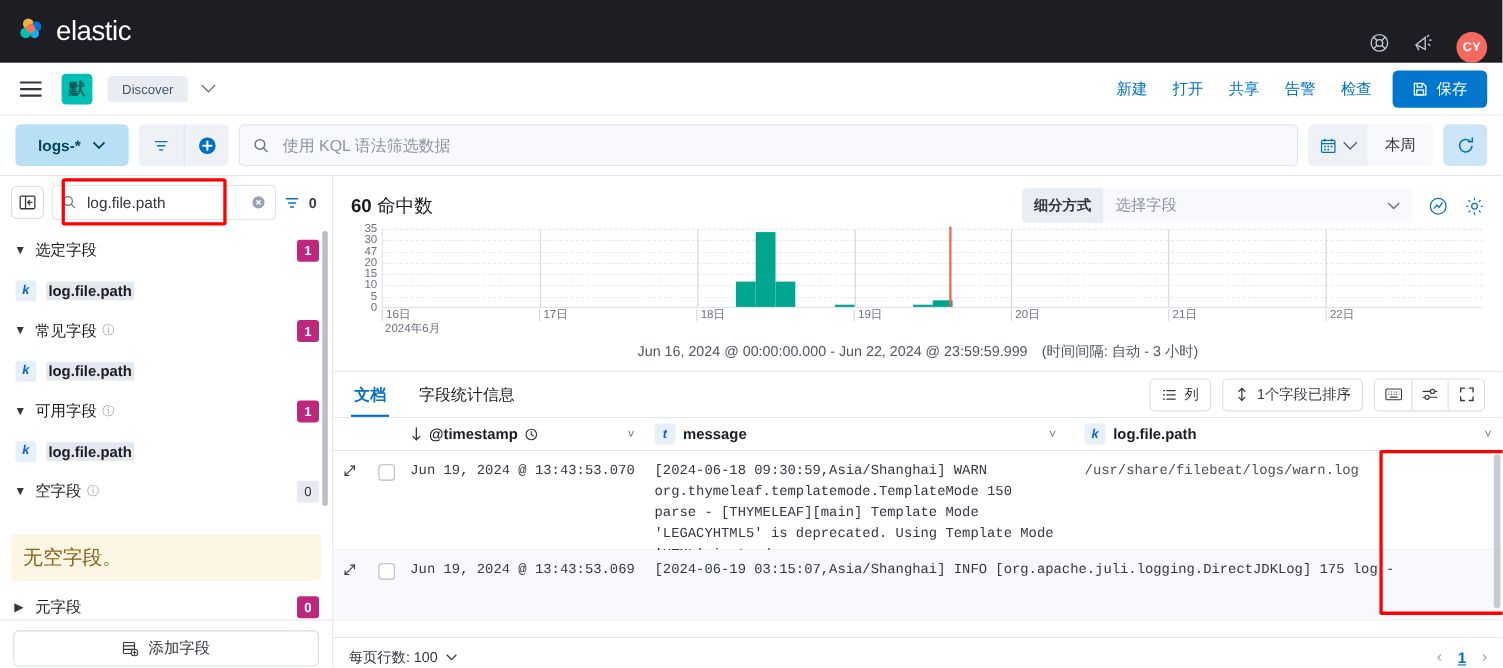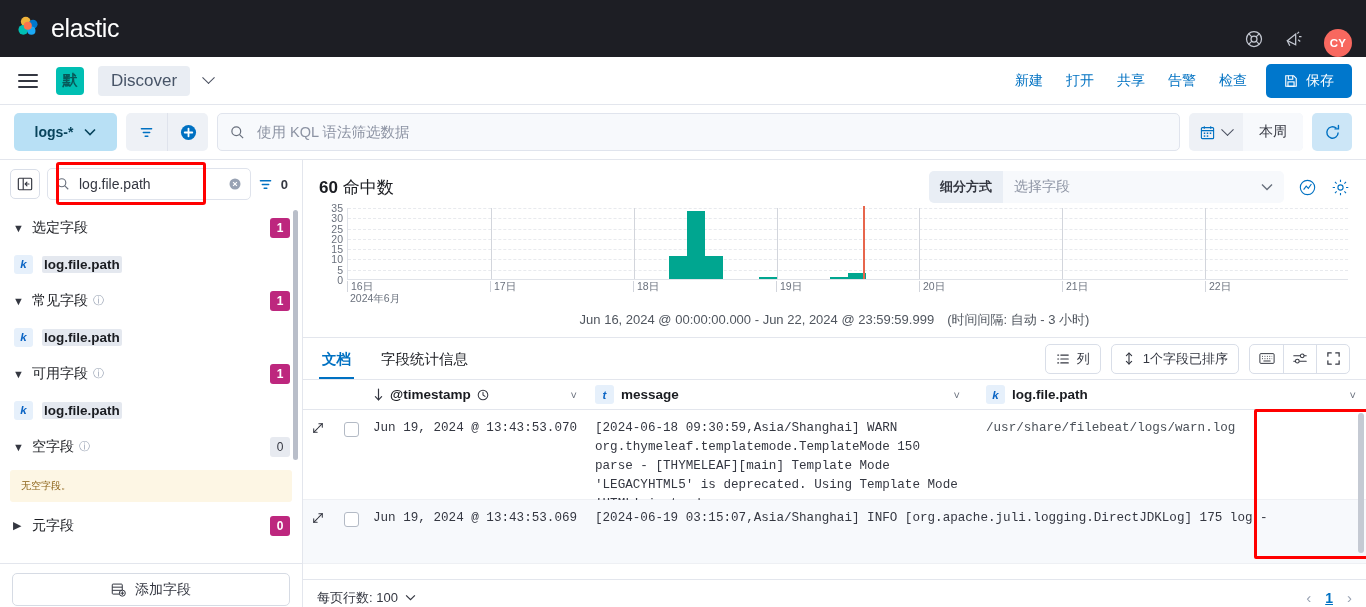--- a/index.html
+++ b/index.html
@@ -41,21 +41,21 @@
   }
   #hamburger { display:flex; flex-direction:column; gap:4px; cursor:pointer; padding:4px;}
   #hamburger span { display:block; width:20px; height:2px; background:#343741; border-radius:1px;}
   #space-badge {
     width: 28px; height: 28px; border-radius: 4px; background: #00bfb3;
     color: #07595a; font-size: 15px; font-weight: 700;
     display: flex; align-items: center; justify-content: center;
   }
   #breadcrumb-discover {
     background: #e9edf3; border-radius: 4px; padding: 5px 13px;
-    font-size: 17px; color: #475467; font-weight: 400;
+    font-size: 12px; color: #475467; font-weight: 400;
   }
   .chev-down { width:9px; height:9px; border-right:1.6px solid #4a5060; border-bottom:1.6px solid #4a5060; transform: rotate(45deg) translate(-2px,-2px); }
   #appbar-right { margin-left: auto; display: flex; align-items: center; gap: 23px; }
   .app-link { color: #0071c2; font-size: 14px; cursor: pointer; }
   #save-btn {
     background: #0077cc; color: #fff; border-radius: 5px;
     padding: 8px 18px; font-size: 14px; display: flex; align-items: center; gap: 8px;
     cursor: pointer; margin-left: -4px;
   }
 
@@ -119,22 +119,22 @@
   }
   .sb-group .badge.gray { background: #e7eaf0; color: #343741; font-weight: 400;}
   .sb-field { display: flex; align-items: center; height: 34px; padding-left: 14px; gap: 9px; cursor: pointer; }
   .ftype {
     width: 19px; height: 19px; border-radius: 3px; background: #e6f0fb;
     color: #0b64c4; font-size: 11.5px; font-style: italic; font-weight: 700;
     display: flex; align-items: center; justify-content: center; flex: none;
   }
   .sb-field .fname { font-size: 13.5px; font-weight: 700; color: #1a1c21; background: #e4e8ef; padding: 1px 2px; border-radius: 2px;}
   #empty-note {
-    margin: 4px 10px 0 10px; background: #fdf6e4; color: #8a6116;
-    font-size: 10px; padding: 9px 11px; border-radius: 3px;
+    margin: 20px 10px 0 10px; background: #fdf6e4; color: #8a6116;
+    font-size: 18px; padding: 9px 11px; border-radius: 3px;
   }
   #sb-scrollbar { position: absolute; right: 4px; top: 4px; width: 5px; height: 250px; background: #b9bec9; border-radius: 3px; }
   #sb-footer { border-top: 1px solid #e3e6ed; padding: 9px 12px; }
   #add-field-btn {
     height: 33px; border: 1px solid #d6dbe4; border-radius: 5px; background: #fff;
     display: flex; align-items: center; justify-content: center; gap: 9px;
     font-size: 14px; color: #343741; cursor: pointer;
   }
 
   
@@ -478,21 +478,21 @@
         </div>
       </div>
 
       <div id="chart">
         <div id="yaxis">
             <div class="ytick" style="top: 72px;">0</div>
             <div class="ytick" style="top: 61.7143px;">5</div>
             <div class="ytick" style="top: 51.4286px;">10</div>
             <div class="ytick" style="top: 41.1429px;">15</div>
             <div class="ytick" style="top: 30.8571px;">20</div>
-            <div class="ytick" style="top: 20.5714px;">25</div>
+            <div class="ytick" style="top: 20.5714px;">47</div>
             <div class="ytick" style="top: 10.2857px;">30</div>
             <div class="ytick" style="top: 0px;">35</div>
           </div>
         <div id="plot">
             <div class="gridline" style="top: 61.7143px;"></div>
             <div class="gridline" style="top: 51.4286px;"></div>
             <div class="gridline" style="top: 41.1429px;"></div>
             <div class="gridline" style="top: 30.8571px;"></div>
             <div class="gridline" style="top: 20.5714px;"></div>
             <div class="gridline" style="top: 10.2857px;"></div>

